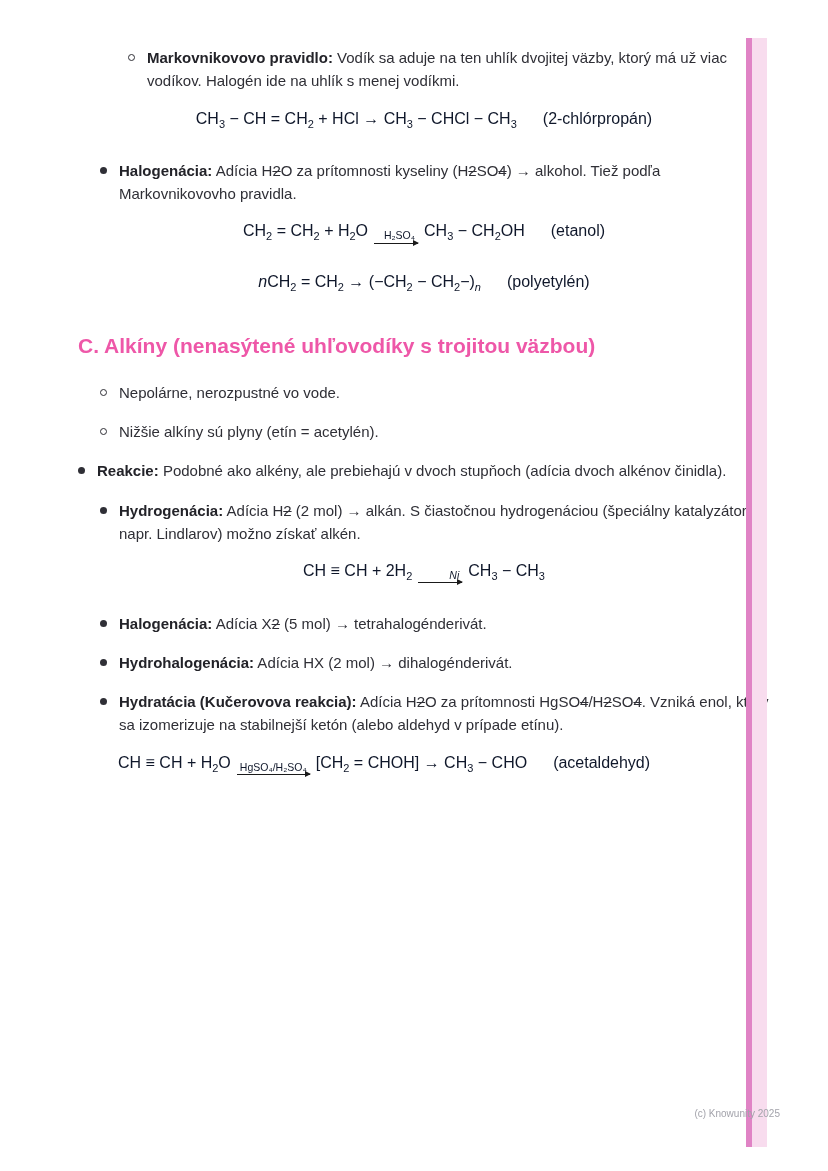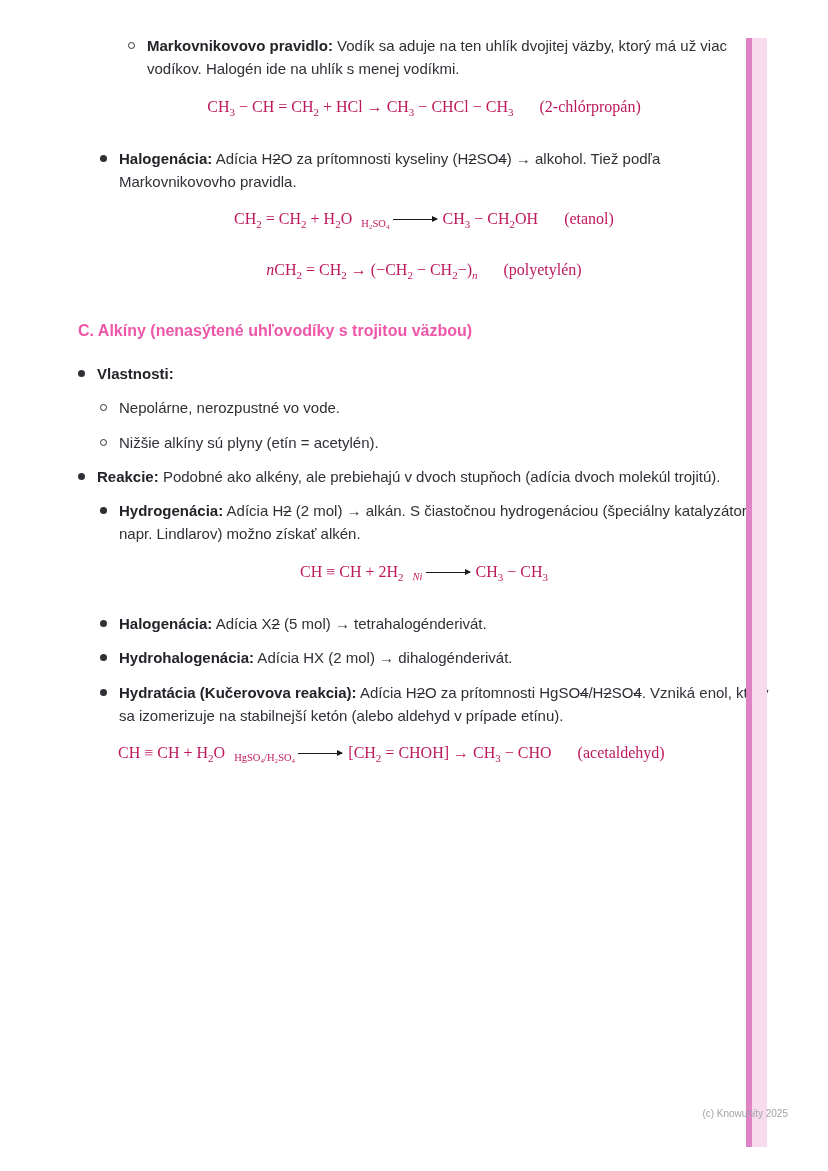--- a/index.html
+++ b/index.html
@@ -8,63 +8,63 @@
     background:#ffffff;
     font-family:"Liberation Sans","DejaVu Sans",sans-serif;
     color:#2f2f36;
   }
   .content{
     position:relative;z-index:1;
     padding:30px 58px 0 78px;
     font-size:15px;line-height:1.55;
   }
   
-  .row{display:flex;margin:4px 0 11px 0}
+  .row{display:flex;margin:16px 0 11px 0}
   .row.lv0{padding-left:0}
   .row.lv1{padding-left:22px}
   .row.lv2{padding-left:50px}
   .mk{flex:none;width:7px;height:7px;border-radius:50%;margin:8px 12px 0 0;box-sizing:border-box}
   .mk.disc{background:#2f2f36}
   .mk.circle{border:1.5px solid #2f2f36;background:transparent}
   .tx{flex:1;min-width:0}
   .sg-b{font-weight:700;color:#232329}
   .sg-i{}
   .sg-st{text-decoration:line-through}
   
   .heading{
-    font-size:16px;font-weight:700;line-height:1.35;
+    font-size:21px;font-weight:700;line-height:1.35;
     color:var(--accent,#ee57a8);
     margin:38px 0 20px 0;
   }
   
   .formula{
-    font-family:Liberation Serif, serif;
-    font-size:16px;color:#be185d;
+    font-family:Liberation Sans, sans-serif;
+    font-size:16px;color:#0f172a;
     margin:16px 0 28px 0;
     line-height:1.3;
   }
   .f-center{text-align:center}
   .f-left{text-align:left;white-space:nowrap;padding-left:40px}
   .formula sub{font-size:11px}
   .formula .it{font-style:italic}
   .formula .note{margin-left:26px}
-  .arrow{display:inline-flex;flex-direction:row;align-items:flex-end;margin:0 6px;vertical-align:-3px}
+  .arrow{display:inline-flex;flex-direction:column;align-items:flex-end;margin:0 6px;vertical-align:-3px}
   .albl{font-size:10.5px;line-height:1.15;padding:0 3px;white-space:nowrap}
   .albl.it{font-style:italic}
   .ashaft{display:block;position:relative;height:1px;background:#1a1a1a;align-self:stretch;margin-top:1px;min-width:44px}
   .ashaft::after{
     content:"";position:absolute;right:-1px;top:-3px;width:0;height:0;
     border-left:6px solid #1a1a1a;border-top:3px solid transparent;border-bottom:3px solid transparent;
   }
   
   .bar-dark{position:absolute;left:746px;top:38px;bottom:24px;width:6px;background:var(--bar-dark,#e083c5);z-index:5}
   .bar-light{position:absolute;left:752px;top:38px;bottom:24px;width:15px;background:var(--bar-light,#f8dcee);z-index:5}
   
   .footer{
-    position:absolute;right:40px;bottom:52px;z-index:9;
+    position:absolute;right:48px;bottom:52px;z-index:9;
     font-size:10px;color:#a3a3ab;
   }
 </style>
 </head>
 <body>
 
 <div class="content">
     <div class="row lv2">
       <span class="mk circle"></span>
       <div class="tx"><span class="sg-b">Markovnikovovo pravidlo:</span><span class="sg-n"> Vodík sa aduje na ten uhlík dvojitej väzby, ktorý má už viac vodíkov. Halogén ide na uhlík s menej vodíkmi.</span></div>
@@ -73,35 +73,31 @@
     <div class="row lv1">
       <span class="mk disc"></span>
       <div class="tx"><span class="sg-b">Halogenácia:</span><span class="sg-n"> Adícia H</span><span class="sg-st">2</span><span class="sg-n">O za prítomnosti kyseliny (H</span><span class="sg-st">2</span><span class="sg-n">SO</span><span class="sg-st">4</span><span class="sg-n">) → alkohol. Tiež podľa Markovnikovovho pravidla.</span></div>
     </div>
     <div class="formula f-center"><span>CH</span><sub>2</sub><span> = CH</span><sub>2</sub><span> + H</span><sub>2</sub><span>O</span><span class="arrow">
         <span class="albl">H₂SO₄</span>
         <span class="ashaft"></span>
       </span><span>CH</span><sub>3</sub><span> − CH</span><sub>2</sub><span>OH</span><span class="note">(etanol)</span></div>
     <div class="formula f-center"><span class="it">n</span><span>CH</span><sub>2</sub><span> = CH</span><sub>2</sub><span> → (−CH</span><sub>2</sub><span> − CH</span><sub>2</sub><span>−)</span><sub class="it">n</sub><span class="note">(polyetylén)</span></div>
     <div class="heading">C. Alkíny (nenasýtené uhľovodíky s trojitou väzbou)</div>
-    <div class="row lv0">
-      <span class="mk disc"></span>
-      <div class="tx"><span class="sg-b">Vlastnosti:</span></div>
-    </div>
     <div class="row lv1">
       <span class="mk circle"></span>
       <div class="tx"><span class="sg-n">Nepolárne, nerozpustné vo vode.</span></div>
     </div>
     <div class="row lv1">
       <span class="mk circle"></span>
       <div class="tx"><span class="sg-n">Nižšie alkíny sú plyny (etín = acetylén).</span></div>
     </div>
     <div class="row lv0">
       <span class="mk disc"></span>
-      <div class="tx"><span class="sg-b">Reakcie:</span><span class="sg-n"> Podobné ako alkény, ale prebiehajú v dvoch stupňoch (adícia dvoch molekúl trojitú).</span></div>
+      <div class="tx"><span class="sg-b">Reakcie:</span><span class="sg-n"> Podobné ako alkény, ale prebiehajú v dvoch stupňoch (adícia dvoch alkénov činidla).</span></div>
     </div>
     <div class="row lv1">
       <span class="mk disc"></span>
       <div class="tx"><span class="sg-b">Hydrogenácia:</span><span class="sg-n"> Adícia H</span><span class="sg-st">2</span><span class="sg-n"> (2 mol) → alkán. S </span><span class="sg-i">čiastočnou</span><span class="sg-n"> hydrogenáciou (špeciálny katalyzátor, napr. Lindlarov) možno získať alkén.</span></div>
     </div>
     <div class="formula f-center"><span>CH ≡ CH + 2H</span><sub>2</sub><span class="arrow">
         <span class="albl it">Ni</span>
         <span class="ashaft"></span>
       </span><span>CH</span><sub>3</sub><span> − CH</span><sub>3</sub></div>
     <div class="row lv1">

